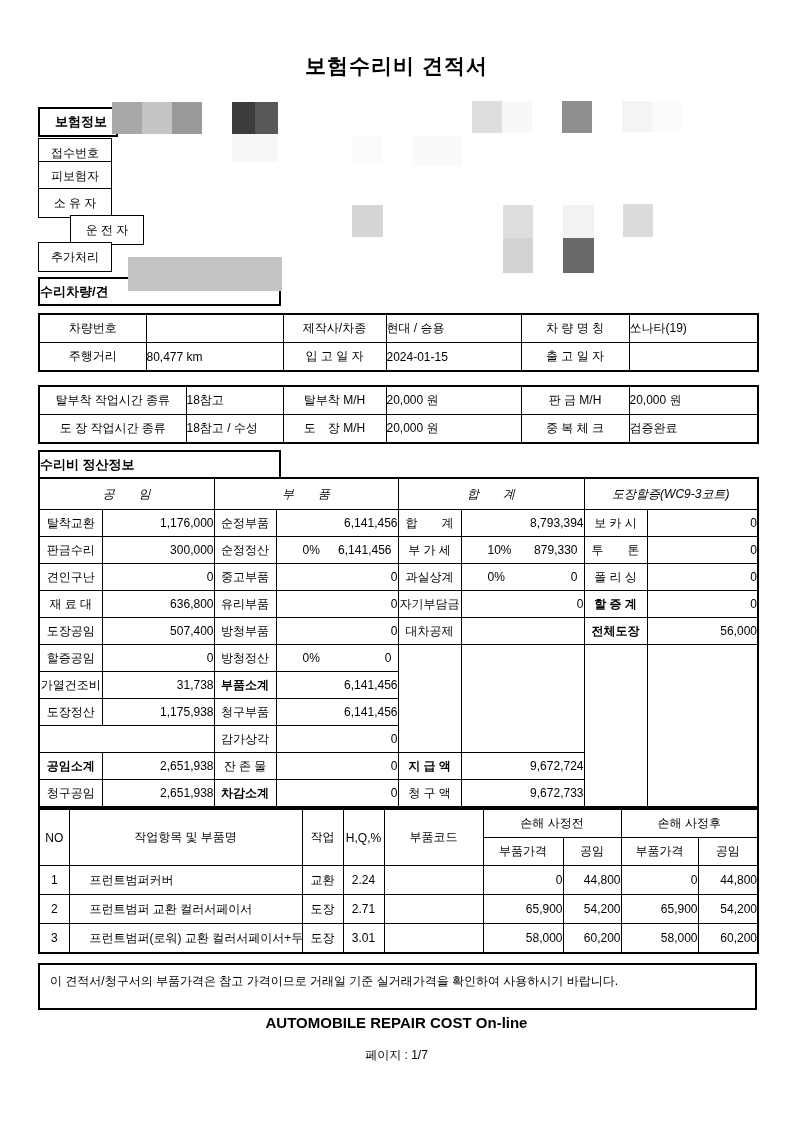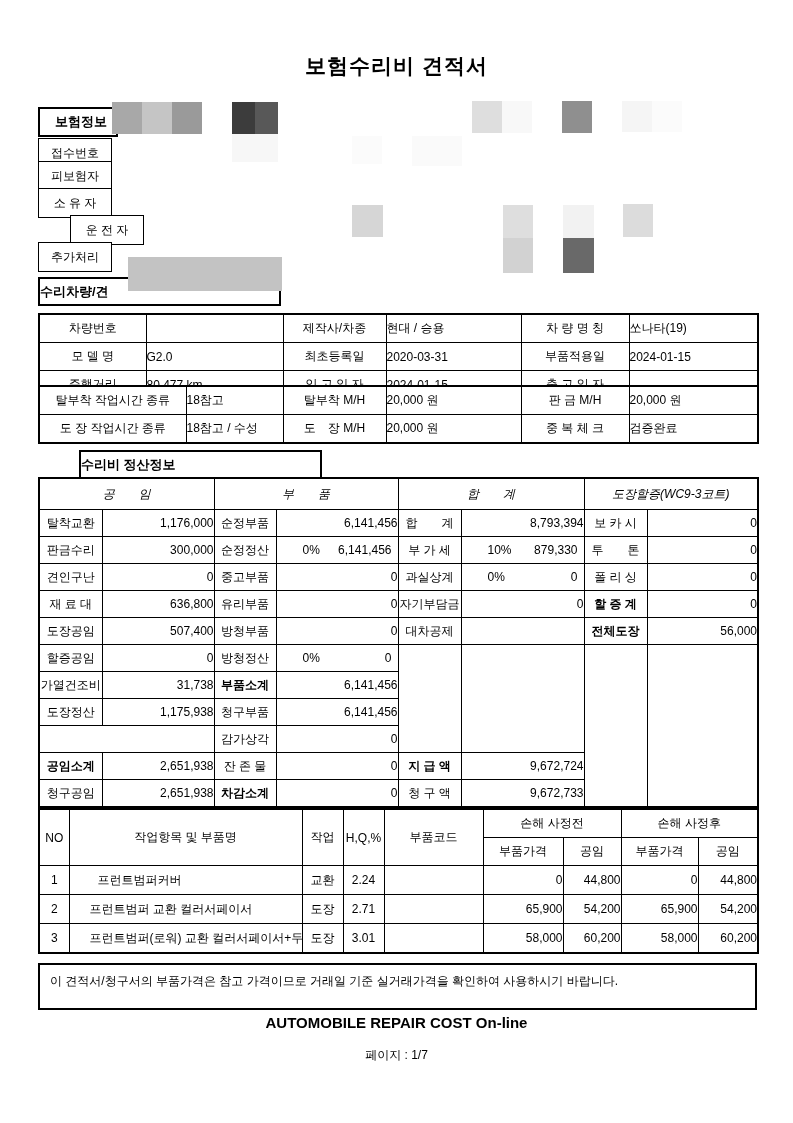--- a/index.html
+++ b/index.html
@@ -80,28 +80,20 @@
     <tbody>
         <tr class="h27">
       <td class="c">차량번호</td>
       <td class="l"></td>
       <td class="c">제작사/차종</td>
       <td class="l">현대 / 승용</td>
       <td class="c">차 량 명 칭</td>
       <td class="l">쏘나타(19)</td>
     </tr>
     <tr class="h27">
-      <td class="c">모 델 명</td>
-      <td class="l">G2.0</td>
-      <td class="c">최초등록일</td>
-      <td class="l">2020-03-31</td>
-      <td class="c">부품적용일</td>
-      <td class="l">2024-01-15</td>
-    </tr>
-    <tr class="h27">
       <td class="c">주행거리</td>
       <td class="l">80,477 km</td>
       <td class="c">입 고 일 자</td>
       <td class="l">2024-01-15</td>
       <td class="c">출 고 일 자</td>
       <td class="l"></td>
     </tr>
   </tbody>
     </table>
 
@@ -127,21 +119,21 @@
       <td class="c">도 장 작업시간 종류</td>
       <td class="l">18참고 / 수성</td>
       <td class="c">도　장 M/H</td>
       <td class="l">20,000 원</td>
       <td class="c">중 복 체 크</td>
       <td class="l">검증완료</td>
     </tr>
   </tbody>
     </table>
 
-  <div class="abs sec-box pad" style="left:38px;top:450px;width:239px;height:25px;margin-left:41px;">수리비 정산정보</div>
+  <div class="abs sec-box pad" style="left:38px;top:450px;width:239px;height:25px;">수리비 정산정보</div>
 
   <table class="abs tbl outer2" style="left:38px;top:477px;width:719px;">
     <colgroup>
         <col style="width:63px">
         <col style="width:112px">
         <col style="width:62px">
         <col style="width:122px">
         <col style="width:63px">
         <col style="width:123px">
         <col style="width:63px">
@@ -293,21 +285,21 @@
       <td colspan="2" class="c thickL">손해 사정후</td>
     </tr>
     <tr class="h27">
       <td class="c thickL">부품가격</td>
       <td class="c">공임</td>
       <td class="c thickL">부품가격</td>
       <td class="c">공임</td>
     </tr>
     <tr class="h28">
       <td class="c">1</td>
-      <td class="l" style="padding-left:28px;">프런트범퍼커버</td>
+      <td class="l" style="padding-left:20px;">프런트범퍼커버</td>
       <td class="c">교환</td>
       <td class="c">2.24</td>
       <td></td>
       <td class="r thickL">0</td>
       <td class="r">44,800</td>
       <td class="r thickL">0</td>
       <td class="r">44,800</td>
     </tr>
     <tr class="h28">
       <td class="c">2</td>

